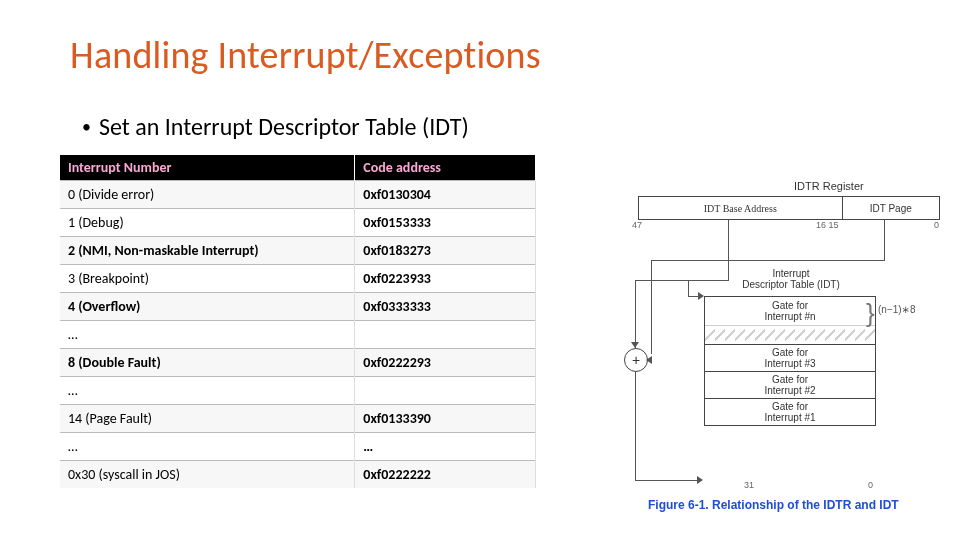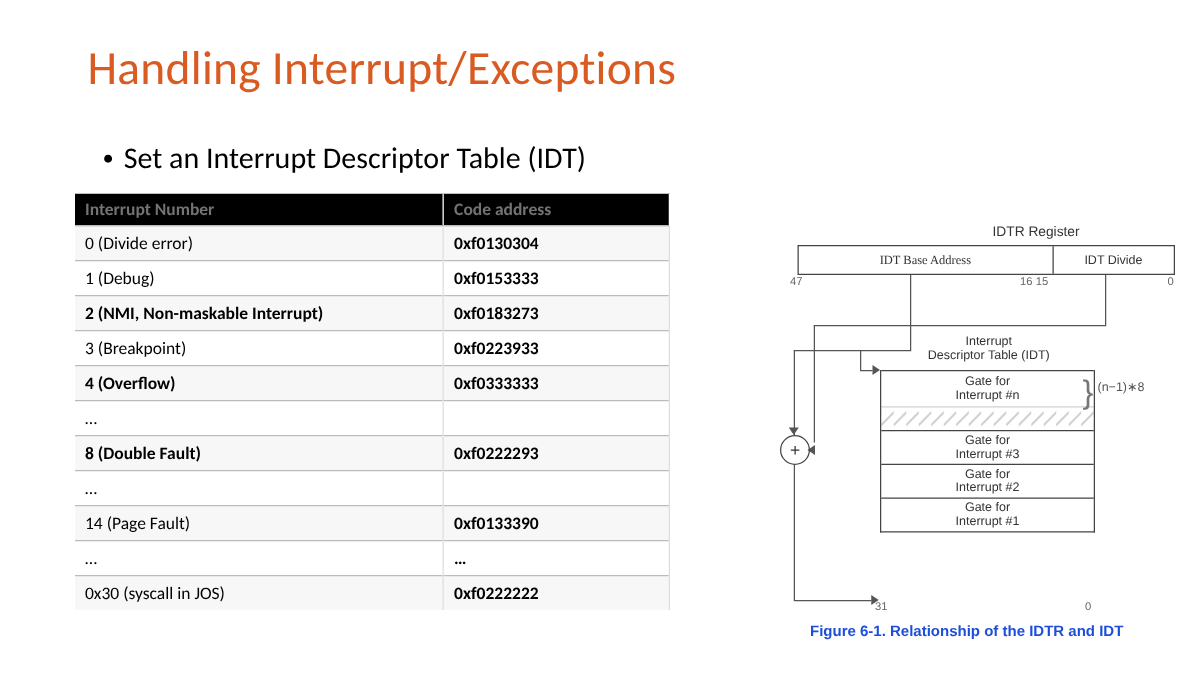--- a/index.html
+++ b/index.html
@@ -43,21 +43,21 @@
   .tbl {
     position: absolute;
     left: 60px;
     top: 155px;
     width: 476px;
     border-collapse: collapse;
     font-size: 14px;
   }
   .tbl th {
     background: #000;
-    color: #737373;
+    color: #f9a8d4;
     text-align: left;
     font-weight: 700;
     padding: 4px 8px;
     border-right: 1px solid #fff;
   }
   .tbl th:first-child { width: 62%; }
   .tbl td {
     padding: 5px 8px;
     border-top: 1px solid #bbb;
     border-right: 1px solid #ddd;
@@ -214,21 +214,21 @@
           <td class="col0">0x30 (syscall in JOS)</td>
           <td>0xf0222222</td>
         </tr>
     </tbody>
   </table>
 
   <div class="diagram">
     <div class="idtr-label">IDTR Register</div>
     <div class="idtr-box">
       <div class="idtr-base">IDT Base Address</div>
-      <div class="idtr-limit">IDT Divide</div>
+      <div class="idtr-limit">IDT Page</div>
     </div>
     <div class="tick tick47">47</div>
     <div class="tick tick1615">16 15</div>
     <div class="tick tick0">0</div>
 
     <div class="arrow-down-from-base"></div>
     <div class="arrow-left-to-plus1"></div>
     <div class="arrow-down-to-plus"></div>
     <div class="arrow-plus-in-top"></div>
 
@@ -257,19 +257,19 @@
       <div class="gate small" style="white-space:pre-line;">Gate for
 Interrupt #3</div>
       <div class="gate small" style="white-space:pre-line;">Gate for
 Interrupt #2</div>
       <div class="gate small" style="white-space:pre-line;">Gate for
 Interrupt #1</div>
     </div>
 
     <div class="brace-n" style="top:124px;">(n−1)∗8</div>
 
-    <div class="axis31" style="top:300px;">31</div>
+    <div class="axis31" style="top:300px;margin-left:44px;">31</div>
     <div class="axis0" style="top:300px;">0</div>
 
     <div class="caption" style="top:318px;">Figure 6-1.  Relationship of the IDTR and IDT</div>
   </div>
 
 </div>
 
 </body></html>

